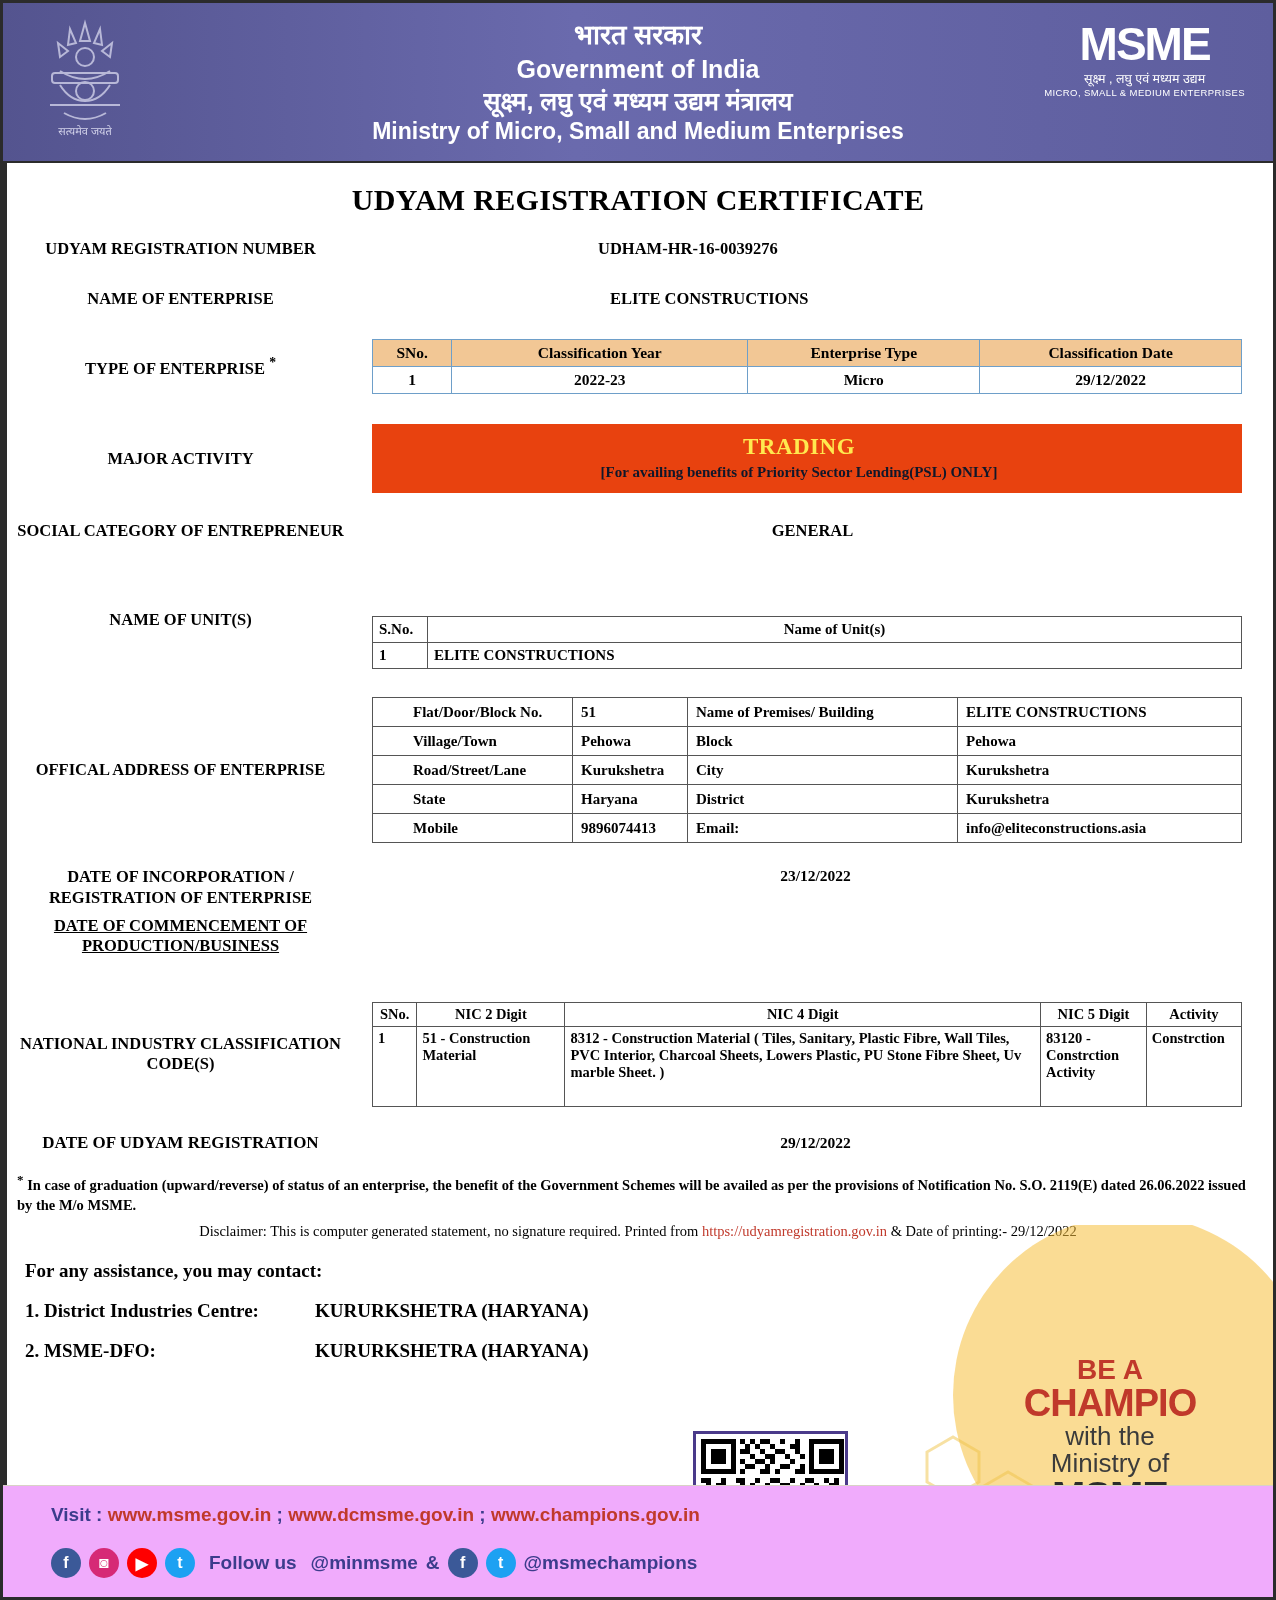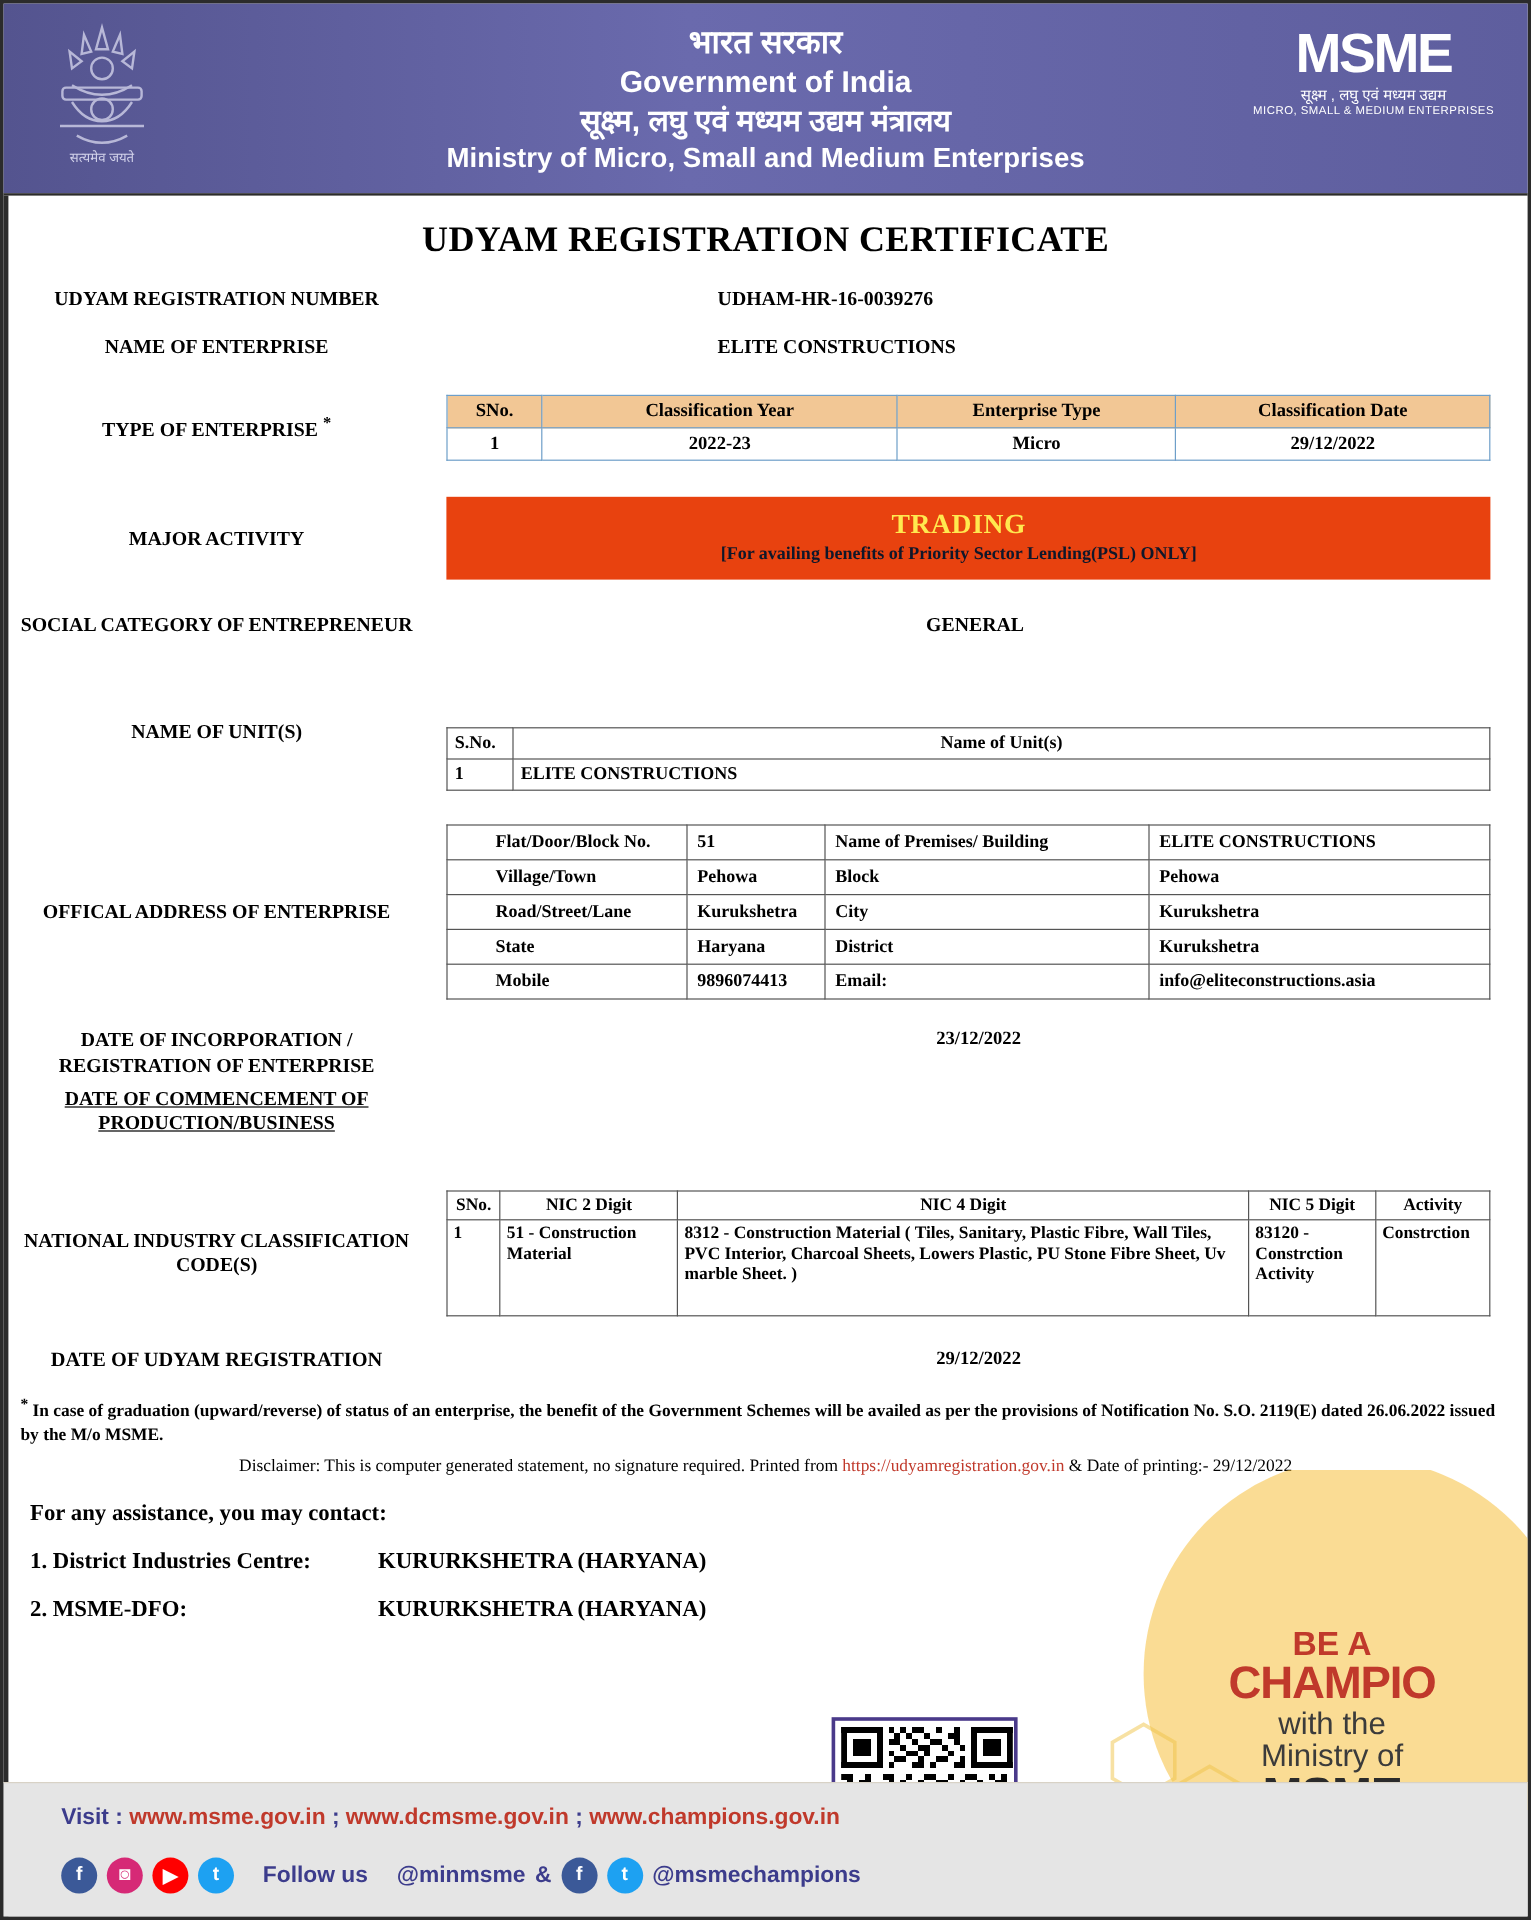--- a/index.html
+++ b/index.html
@@ -86,21 +86,21 @@
     text-align: center;
     font-weight: bold;
     font-size: 16.5px;
     padding: 4px 8px;
     line-height: 1.22;
   }
   .val { flex: 1; padding: 4px 6px; font-size: 16.5px; }
 
   .r-regno { margin-top: 8px; }
   .r-regno .val { font-weight: bold; padding-left: 240px; }
-  .r-name { margin-top: 12px; }
+  .r-name { margin-top: 22px; gap: 12px; }
   .r-name .val { font-weight: bold; padding-left: 240px; }
 
   
   .r-type { margin-top: 22px; align-items: center; }
   table.t { border-collapse: collapse; }
   .type-table { width: 870px; margin-left: 8px; }
   .type-table th {
     background: #f2c795;
     border: 1px solid #6e9fc9;
     font-size: 15.5px;
@@ -285,21 +285,21 @@
     background: #fff;
     padding: 5px;
   }
   .qr svg { display: block; }
 
   
   .bottombar {
     position: absolute;
     left: 0; right: 0; bottom: 0;
     height: 112px;
-    background: #e5e5e5;
+    background: #f0abfc;
     border-top: 1px solid #d8d2c6;
   }
   .visit {
     position: absolute;
     left: 48px;
     top: 18px;
     font-family: "Liberation Sans", sans-serif;
     font-size: 19px;
     font-weight: bold;
     color: #3c3c8c;
@@ -320,21 +320,21 @@
   .sic {
     width: 30px; height: 30px; border-radius: 50%;
     display: inline-flex; align-items: center; justify-content: center;
     color: #fff; font-size: 16px; font-weight: bold;
     font-family: "Liberation Sans", sans-serif;
   }
   .sic.fb { background: #3b5998; }
   .sic.ig { background: #d62976; }
   .sic.yt { background: #ff0000; }
   .sic.tw { background: #1da1f2; }
-  .follow .txt { margin: 0 16px; }
+  .follow .txt { margin: 0 6px; }
 
   .leftbar {
     position: absolute;
     left: 0; top: 160px; bottom: 0; width: 4px;
     background: #2b2b2b;
   }
 </style>
 </head>
 <body>
 

